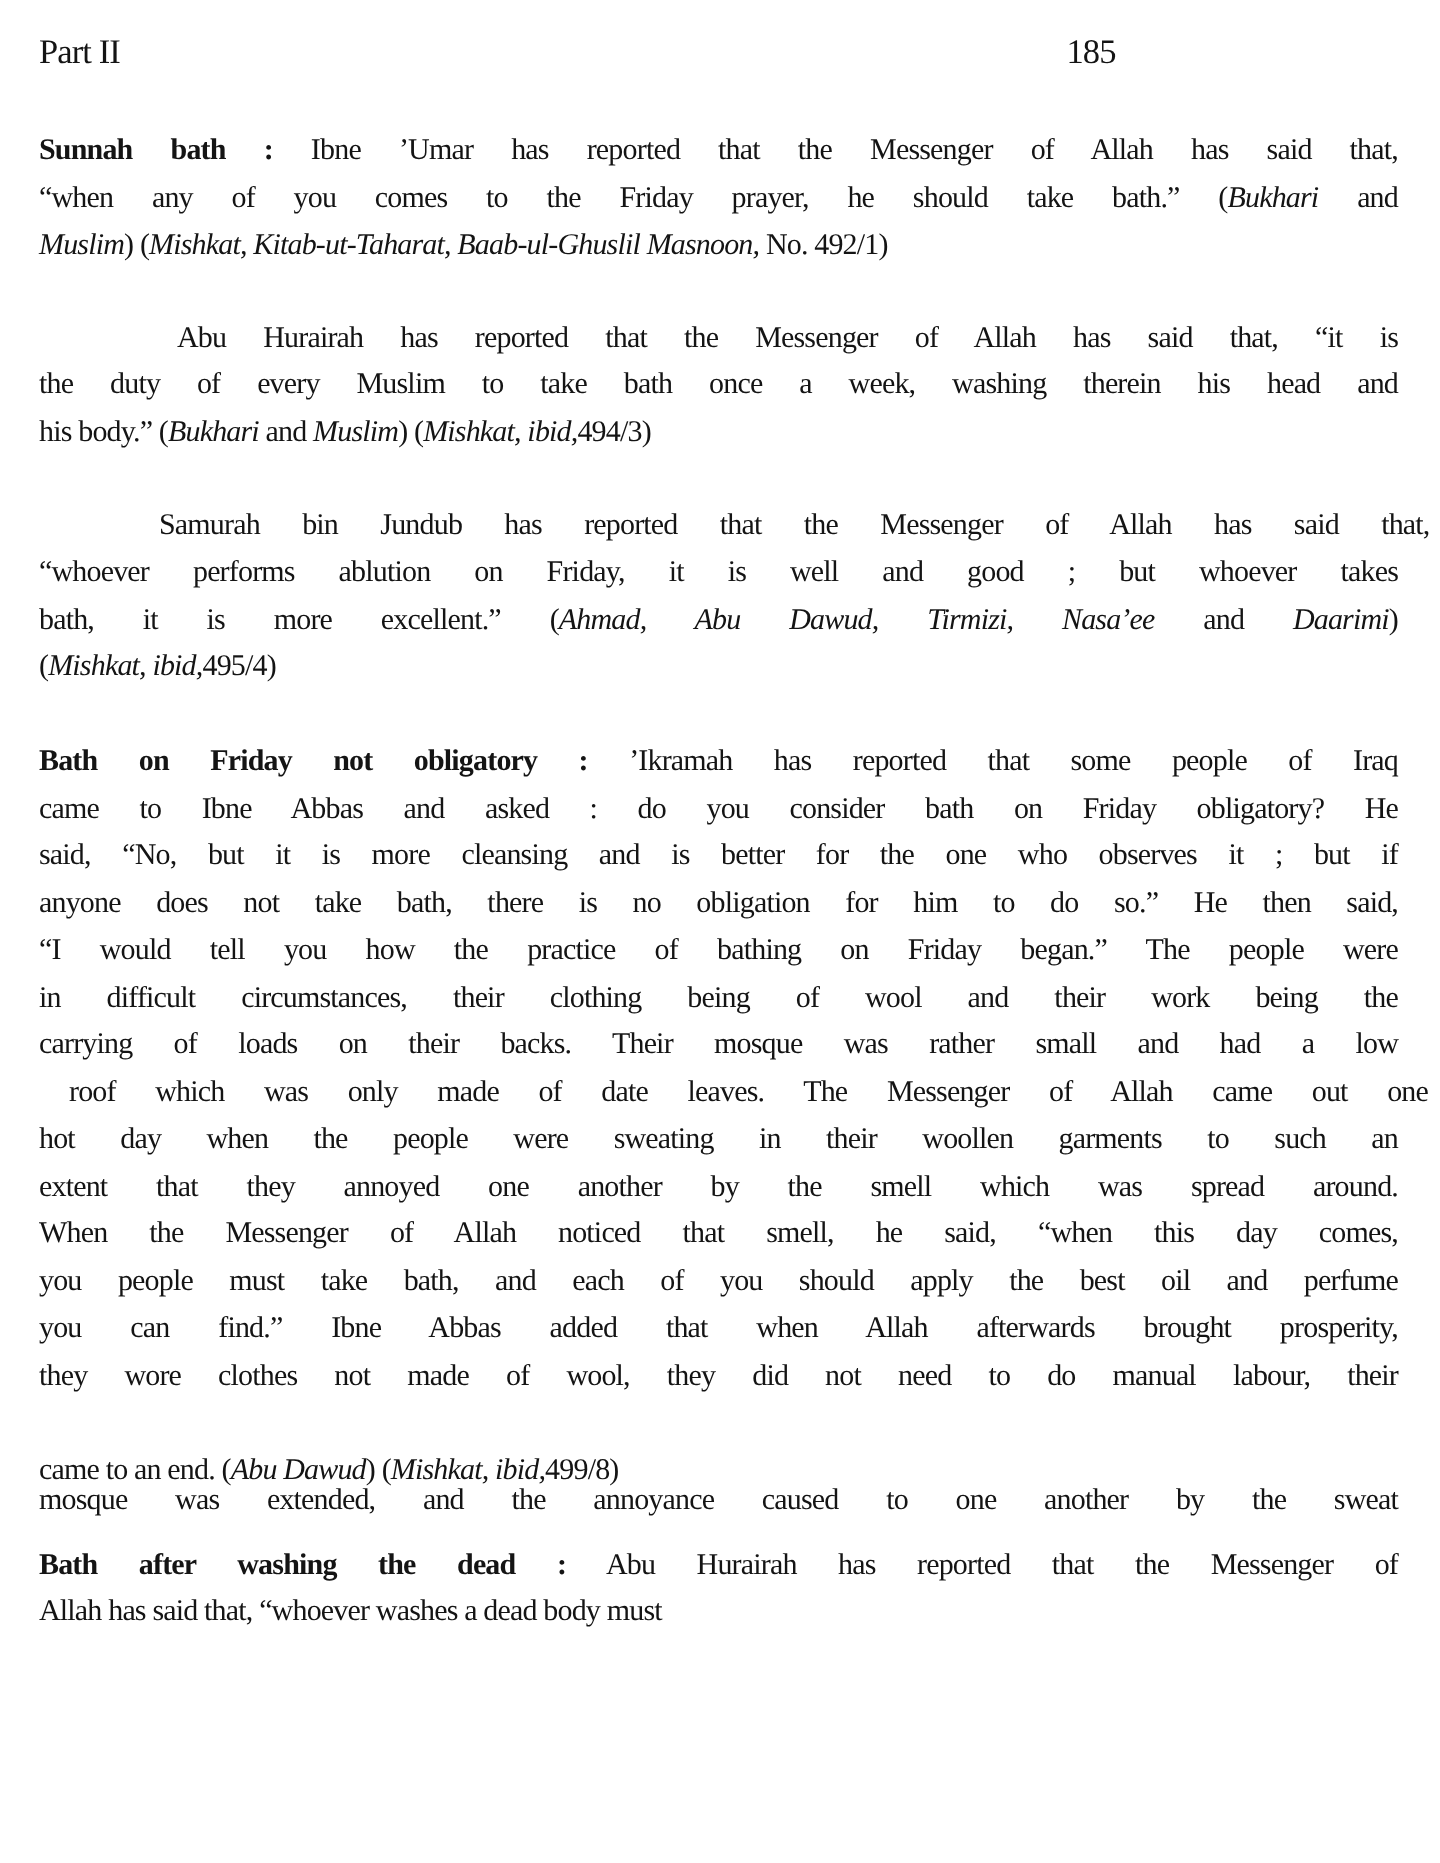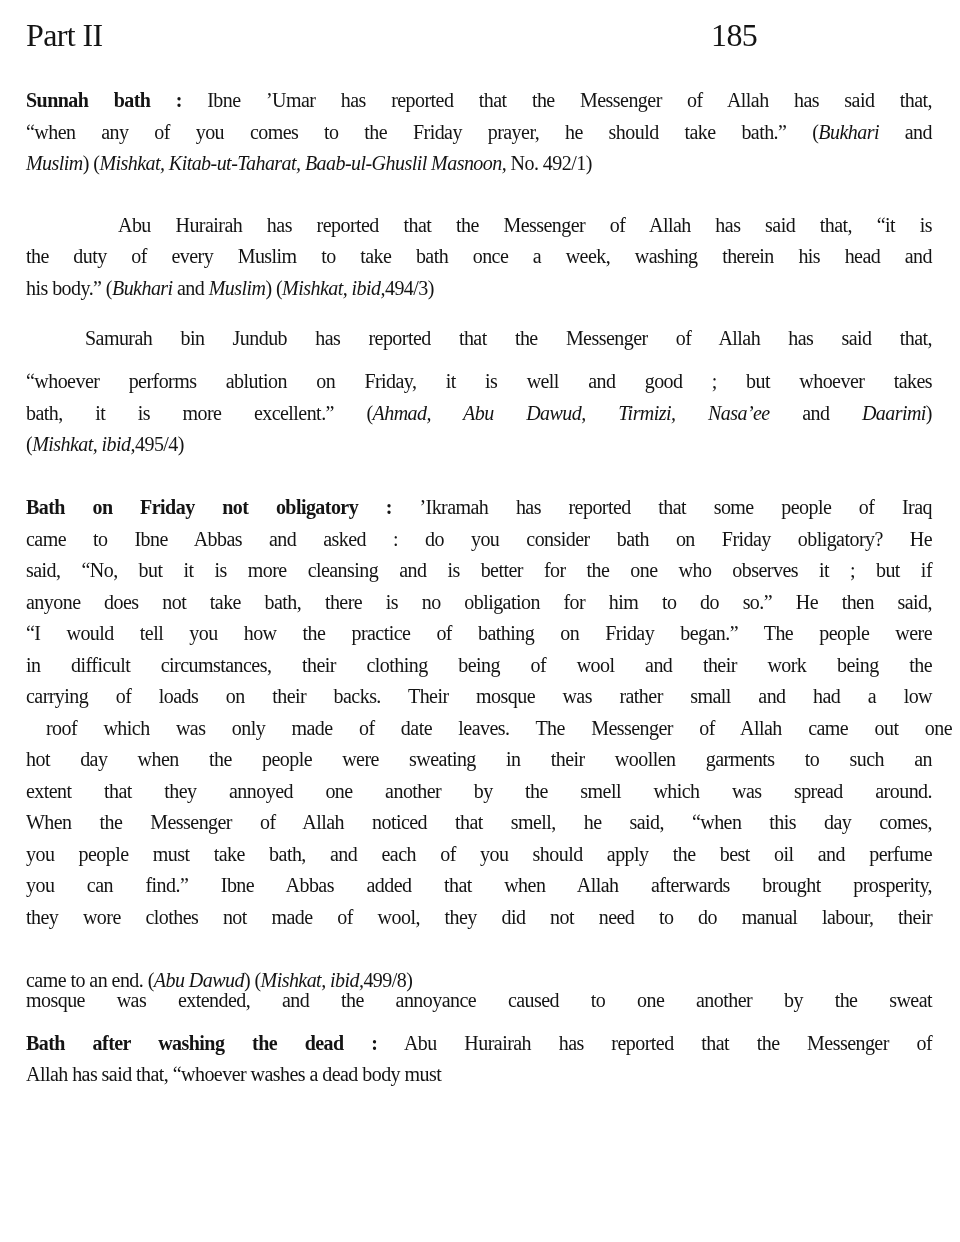--- a/index.html
+++ b/index.html
@@ -1,21 +1,21 @@
 <!DOCTYPE html>
 <html><head>
 <meta charset="utf-8">
 <style>
   html, body { margin: 0; padding: 0; background: #ffffff; }
   body { width: 960px; height: 1242px; position: relative; overflow: hidden; }
   .page {
     position: absolute; left: 0; top: 0; width: 960px; height: 1242px;
     font-family: "Liberation Serif", serif; color: #141414;
   }
-  .hdr { position: absolute; top: 19px; font-size: 32px; line-height: 32px; white-space: nowrap; letter-spacing: -0.6px; }
+  .hdr { position: absolute; top: 19px; font-size: 23px; line-height: 32px; white-space: nowrap; letter-spacing: -0.6px; }
   .hdr-part { left: 26px; }
   .hdr-sec { left: 179px; }
   .hdr-num { left: 711px; }
   .line {
     position: absolute; left: 26px; width: 906px; height: 32px;
     font-size: 20px; line-height: 32px; white-space: nowrap;
     text-align: justify; text-align-last: justify; letter-spacing: -0.55px;
   }
   .line.last { text-align-last: left; }
   .line.indent1 { left: 118px; width: 814px; }
@@ -35,21 +35,21 @@
         <div class="line" style="top: 84px;"><b>Sunnah bath :</b><span> Ibne ’Umar has reported that the Messenger of Allah has said that,</span></div>
         <div class="line" style="top: 116px;"><span>“when any of you comes to the Friday prayer, he should take bath.” (</span><i>Bukhari</i><span> and</span></div>
         <div class="line last" style="top: 147px;"><i>Muslim</i><span>) (</span><i>Mishkat, Kitab-ut-Taharat, Baab-ul-Ghuslil Masnoon,</i><span> No. 492/1)</span></div>
       </div>
       <div>
         <div class="line indent1" style="top: 209px;"><span>Abu Hurairah has reported that the Messenger of Allah has said that, “it is</span></div>
         <div class="line" style="top: 240px;"><span>the duty of every Muslim to take bath once a week, washing therein his head and</span></div>
         <div class="line last" style="top: 272px;"><span>his body.” (</span><i>Bukhari</i><span> and </span><i>Muslim</i><span>) (</span><i>Mishkat, ibid,</i><span>494/3)</span></div>
       </div>
       <div>
-        <div class="line indent2" style="top: 322px;"><span>Samurah bin Jundub has reported that the Messenger of Allah has said that,</span></div>
+        <div class="line indent2" style="top: 334px; margin-left: 21px;"><span>Samurah bin Jundub has reported that the Messenger of Allah has said that,</span></div>
         <div class="line" style="top: 365px;"><span>“whoever performs ablution on Friday, it is well and good ; but whoever takes</span></div>
         <div class="line" style="top: 397px;"><span>bath, it is more excellent.” (</span><i>Ahmad, Abu Dawud, Tirmizi, Nasa’ee</i><span> and </span><i>Daarimi</i><span>)</span></div>
         <div class="line last" style="top: 428px;"><span>(</span><i>Mishkat, ibid,</i><span>495/4)</span></div>
       </div>
       <div>
         <div class="line" style="top: 491px;"><b>Bath on Friday not obligatory :</b><span> ’Ikramah has reported that some people of Iraq</span></div>
         <div class="line" style="top: 523px;"><span>came to Ibne Abbas and asked : do you consider bath on Friday obligatory? He</span></div>
         <div class="line" style="top: 554px;"><span>said, “No, but it is more cleansing and is better for the one who observes it ; but if</span></div>
         <div class="line" style="top: 586px;"><span>anyone does not take bath, there is no obligation for him to do so.” He then said,</span></div>
         <div class="line" style="top: 617px;"><span>“I would tell you how the practice of bathing on Friday began.” The people were</span></div>

